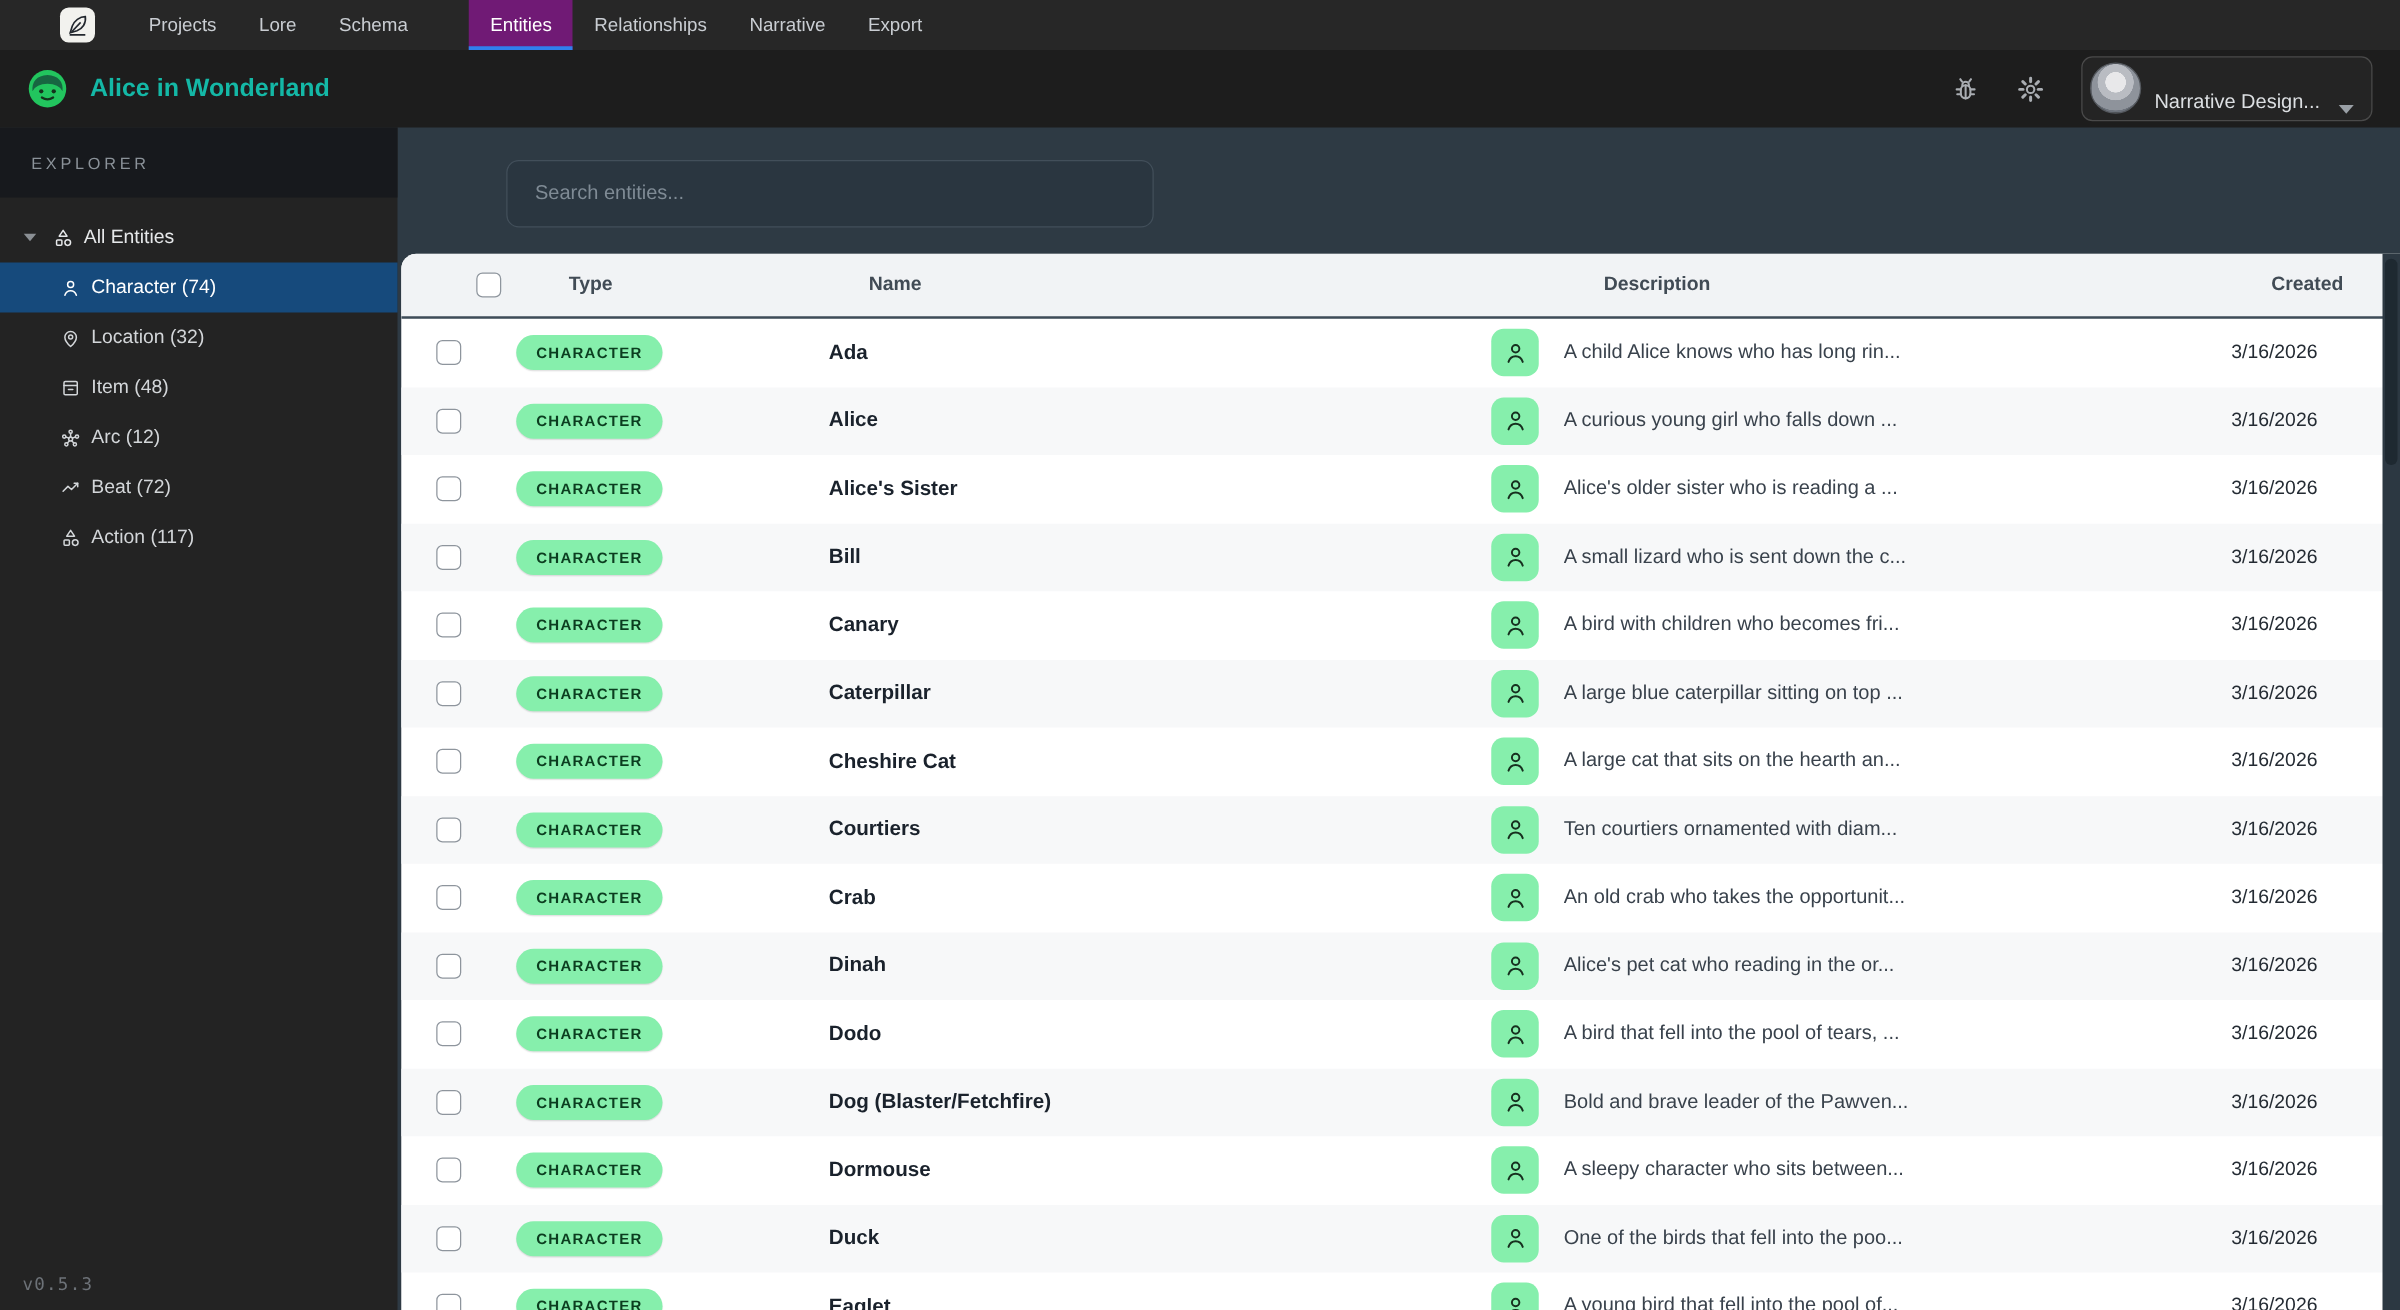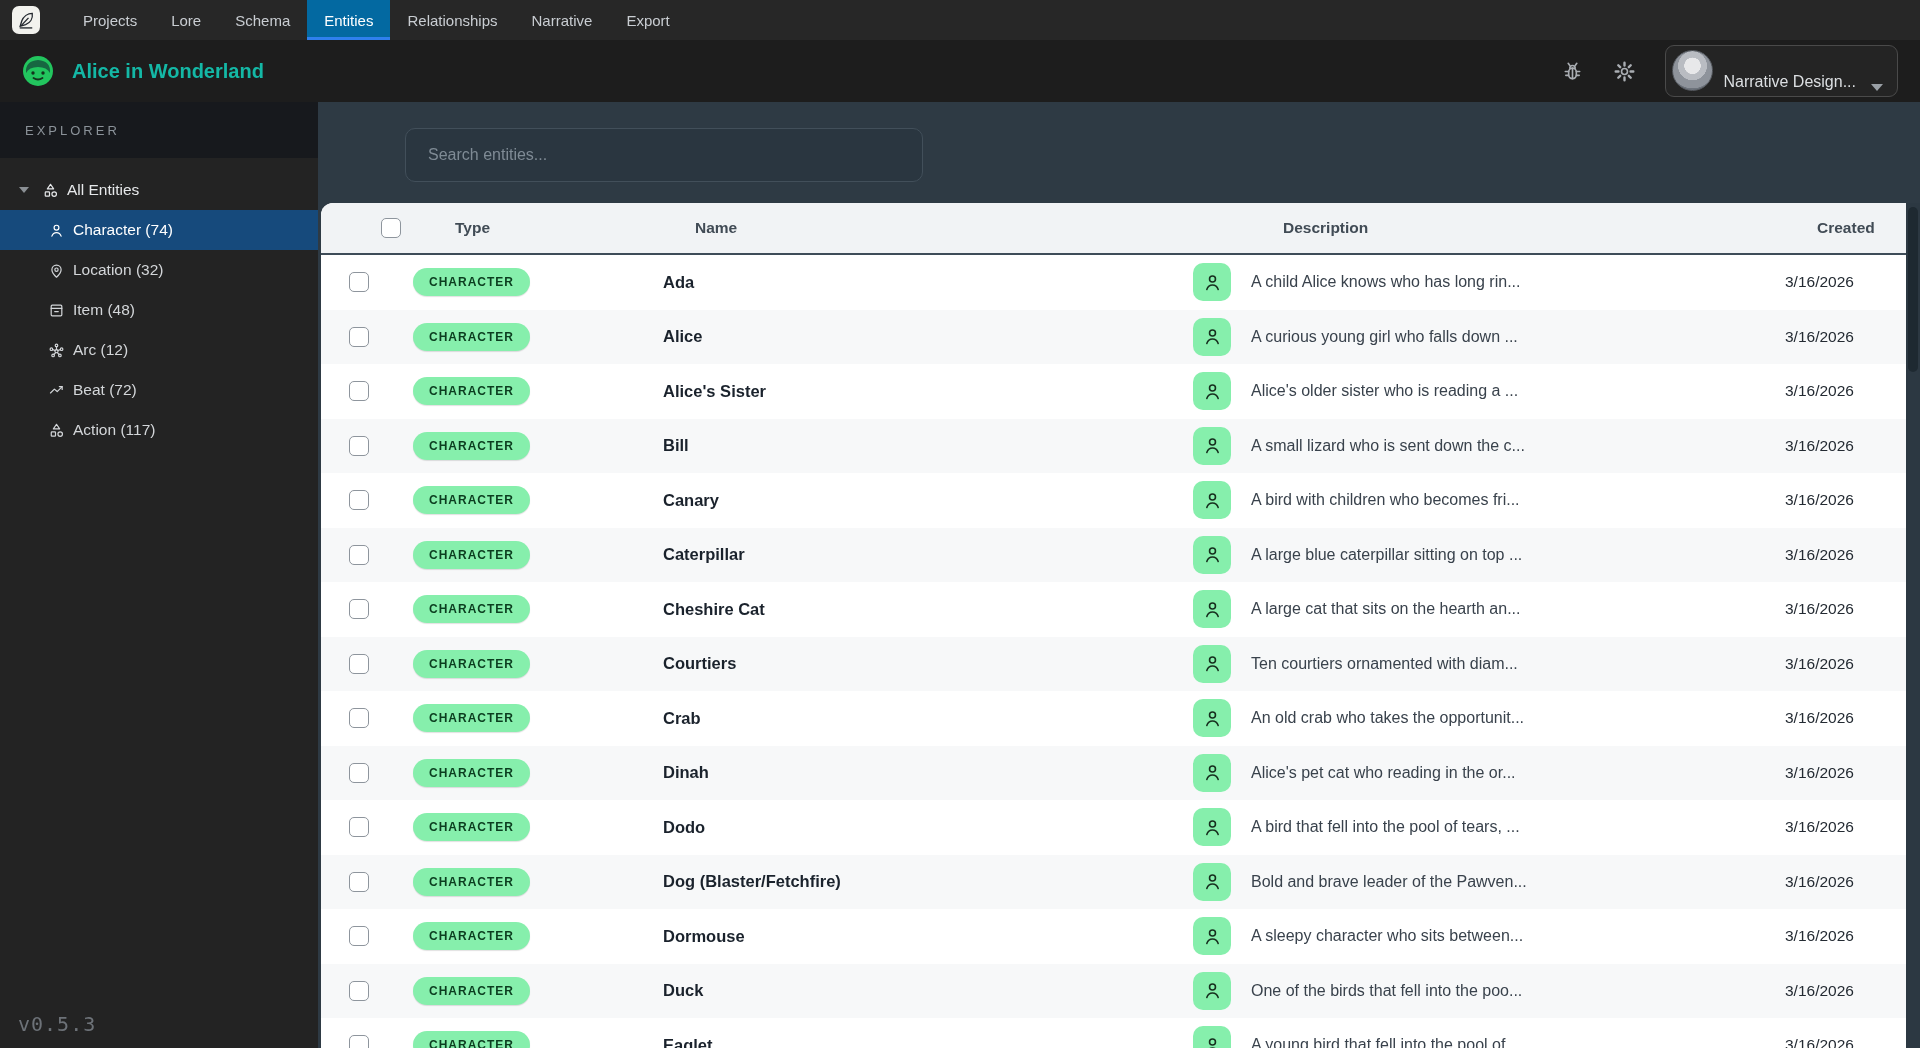--- a/index.html
+++ b/index.html
@@ -7,34 +7,34 @@
   body {
     position:relative; overflow:hidden;
     background:#2e3a44;
     font-family:"Liberation Sans", sans-serif;
     -webkit-font-smoothing:antialiased;
   }
 
   
   .topnav {
     position:absolute; top:0; left:0; right:0; height:40px;
-    background:#272727; display:flex; align-items:stretch; z-index:5;
+    background:#272727; display:flex; align-items:stretch; z-index:5;padding-left:36px;
   }
   .logo-box {
     width:28px; height:28px; margin:6px 10px 6px 12px; flex:none;
     background:#f2f2ee; border-radius:7px;
     display:flex; align-items:center; justify-content:center;
   }
   .logo-box svg { width:20px; height:20px; stroke:#22272e; fill:none; stroke-width:1.6; }
   .tabs { display:flex; margin-left:16px; }
   .tab {
     position:relative; padding:0 17px; display:flex; align-items:center;
     color:#c9cdd2; font-size:15px; cursor:pointer; white-space:nowrap;
   }
-  .tab.active { background:#0369a1; color:#ffffff; }
+  .tab.active { background:#701a75; color:#ffffff;margin-left:32px; }
   .tab.active::after {
     content:""; position:absolute; left:0; right:0; bottom:0; height:3px;
     background:#2f80ed;
   }
 
   
   .projheader {
     position:absolute; top:40px; left:0; right:0; height:62px;
     background:#1d1d1d; display:flex; align-items:center; z-index:4;
   }
@@ -88,21 +88,21 @@
   .tree-icon {
     width:17px; height:17px; margin-left:48px; flex:none;
     display:flex; align-items:center; justify-content:center;
   }
   .tree-row.root .tree-icon { margin-left:13px; }
   .tree-icon svg { width:17px; height:17px; stroke:currentColor; fill:none; stroke-width:1.7; stroke-linecap:round; stroke-linejoin:round; }
   .tree-label { margin-left:8px; }
   .version {
     position:absolute; left:18px; bottom:12px;
     color:#6d7278; font-family:"DejaVu Sans Mono", monospace;
-    font-size:20px; letter-spacing:1px;
+    font-size:14px; letter-spacing:1px;
   }
 
   
   .main { position:absolute; left:318px; top:102px; right:0; bottom:0; background:#2e3a44; }
   .search-input {
     position:absolute; top:26px; left:87px; width:518px; height:54px;
     background:#2a3640; border:1px solid #424f5a; border-radius:10px;
     padding:0 22px; font-size:16px; color:#cfd6dc; outline:none;
     font-family:"Liberation Sans", sans-serif;
   }

